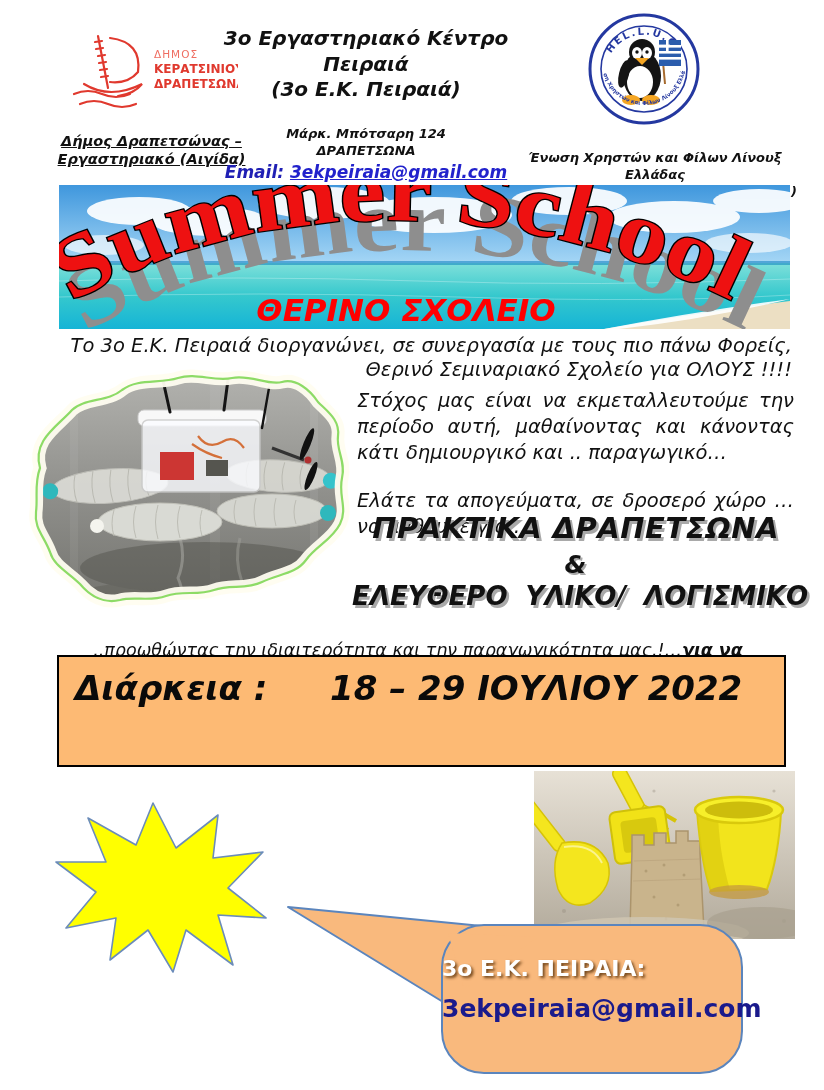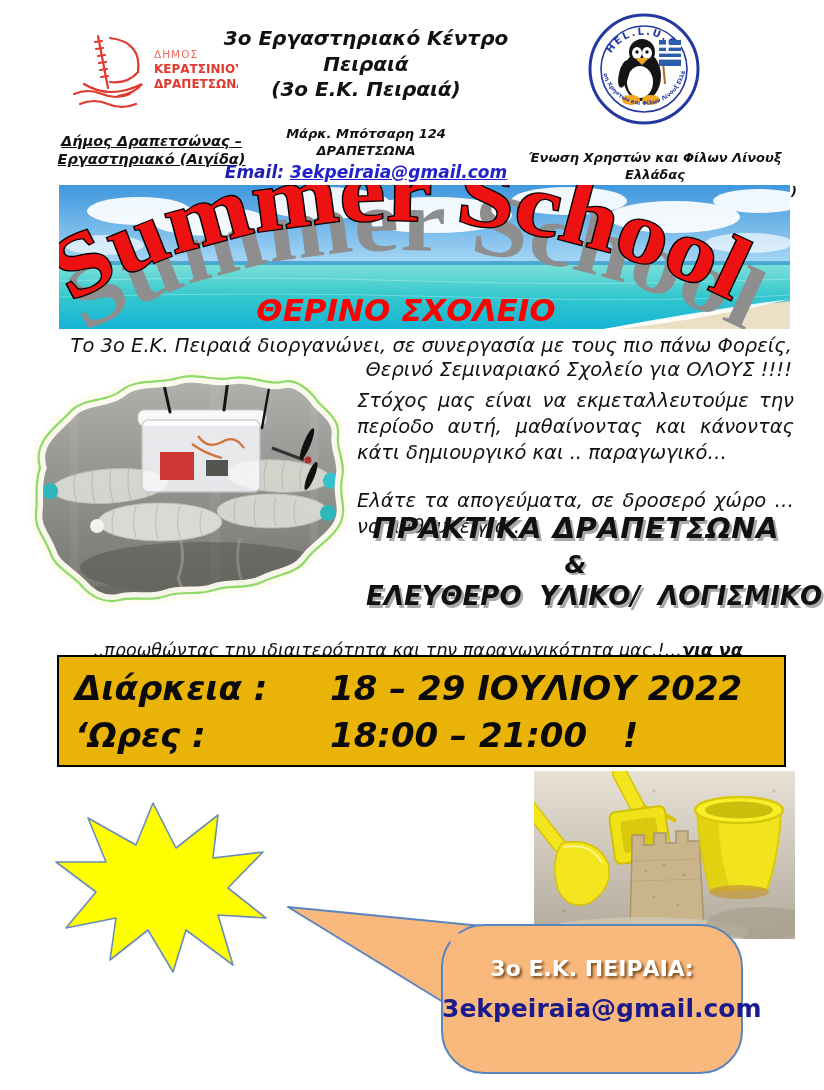--- a/index.html
+++ b/index.html
@@ -29,36 +29,36 @@
   .rightcol { left:357px; top:388px; width:437px; }
   .rightcol p { font:italic 19.5px/1.33 "DejaVu Sans", sans-serif; text-align:justify; }
   .rightcol p + p { margin-top:22px; }
   .topic1 { left:357px; top:513px; width:437px; text-align:center;
     font:italic 700 29px/1.1 "DejaVu Sans", sans-serif;
     text-shadow:2.5px 2.5px 0 #a9a9a9; letter-spacing:.5px; }
   .amp    { left:357px; top:551px; width:437px; text-align:center;
     font:italic 700 25px/1.1 "DejaVu Sans", sans-serif; text-shadow:2px 2px 0 #a9a9a9; }
   .topic2 { left:352px; top:582px; width:446px; text-align:center; white-space:pre;
     font:italic 700 26px/1.1 "DejaVu Sans", sans-serif;
-    text-shadow:2.5px 2.5px 0 #a9a9a9;margin-left:14px; }
+    text-shadow:2.5px 2.5px 0 #a9a9a9; }
   .promo  { left:36px; top:620px; width:764px; text-align:center;
     font:italic 17.5px/1.2 "DejaVu Sans", sans-serif;margin-top:20px; }
   .promo b { font-weight:700; }
 
   
   .sched { left:57px; top:655px; width:729px; height:112px;
-    background:#eab308; border:2.5px solid #000; padding:8px 0 0 16px; }
+    background:#fdba74; border:2.5px solid #000; padding:8px 0 0 16px; }
   .sched-row { display:flex; font:italic 700 34px/1.38 "DejaVu Sans", sans-serif; color:#0a0a0a; }
   .sched-label { width:255px; }
   .sched-value { white-space:pre; }
 
   
   .info-label { left:116px; top:871px; width:440px;
     font:700 26px/1.15 "DejaVu Sans", sans-serif; letter-spacing:.3px; z-index:4; }
-  .bubble-title { left:442px; top:956px; width:300px; text-align:center; z-index:6;
+  .bubble-title { left:442px; top:956px; width:300px; z-index:6;
     font:700 22px/1.2 "DejaVu Sans", sans-serif; color:#ffffff;
     text-shadow:2px 2px 3px rgba(90,50,10,.85); }
   .bubble-email { left:442px; top:994px; width:300px; text-align:center; z-index:6;
     font:700 25px/1.2 "DejaVu Sans", sans-serif; color:#1a1a8c; }
   .z1{z-index:1}.z2{z-index:2}.z5{z-index:5}
 </style>
 </head>
 <body>
 
 <div id="page">
@@ -266,24 +266,20 @@
   <div class="abs topic2">ΕΛΕΥΘΕΡΟ  ΥΛΙΚΟ/  ΛΟΓΙΣΜΙΚΟ</div>
   <div class="abs promo">
     <span>..προωθώντας την ιδιαιτερότητα και την παραγωγικότητα μας.!…</span><b>για να παράγουμε, ΜΑΖΙ !!</b>
   </div>
 
   <div class="abs sched">
     <div class="sched-row">
       <div class="sched-label">Διάρκεια :</div>
       <div class="sched-value">18 – 29 ΙΟΥΛΙΟΥ 2022</div>
     </div>
-    <div class="sched-row">
-      <div class="sched-label">‘Ωρες :</div>
-      <div class="sched-value">18:00 – 21:00   !</div>
-    </div>
   </div>
 
   <svg class="abs z1" style="left:534px;top:771px" width="261" height="168" viewBox="0 0 261 168">
     <defs>
       <linearGradient id="sandg" x1="0" y1="0" x2="0" y2="1">
         <stop offset="0" stop-color="#e7e1d6"></stop>
           <stop offset="1" stop-color="#b2aa9b"></stop>
       </linearGradient>
     </defs>
     <g>

